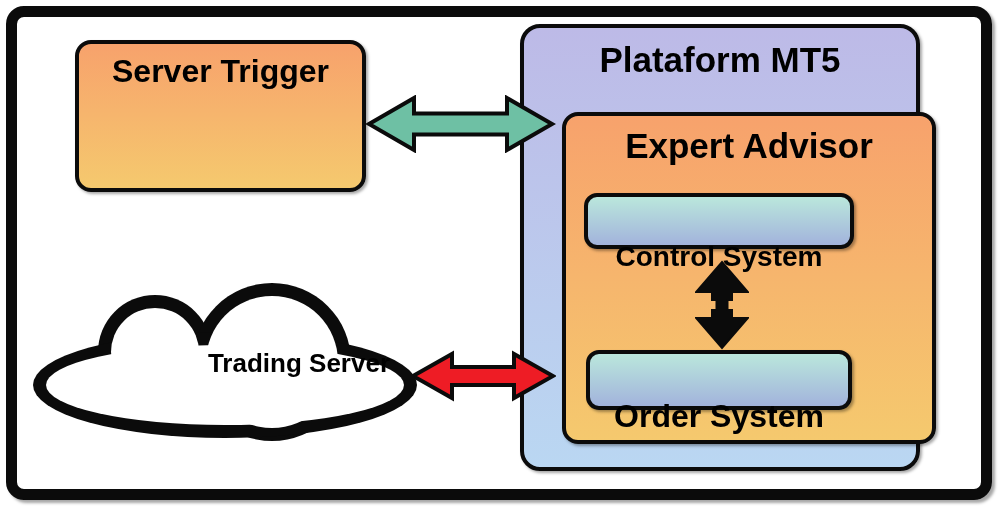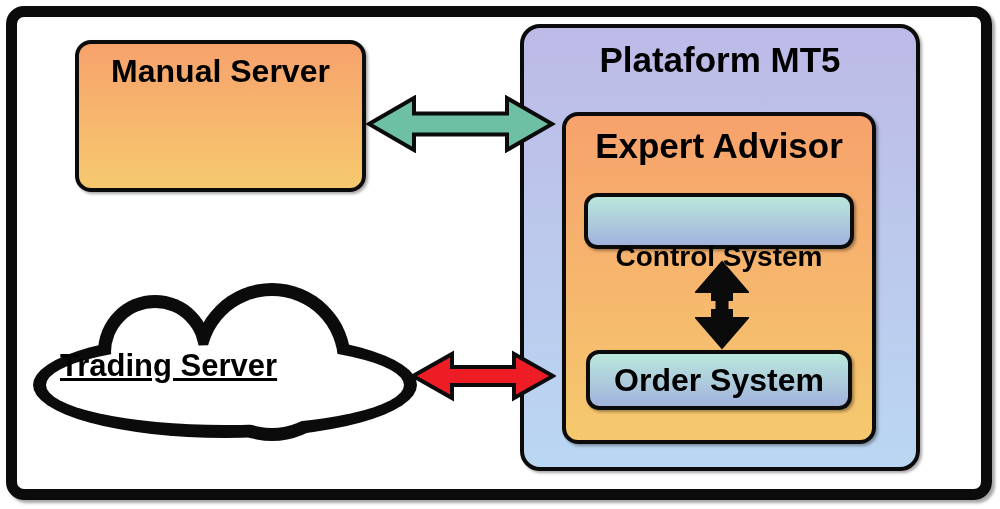--- a/index.html
+++ b/index.html
@@ -24,49 +24,49 @@
 
   
   .manual-trigger{left:75px;top:40px;width:291px;height:152px;border-radius:16px;}
   .manual-trigger .node-label{margin-top:9px;font-size:32px;}
   .operator{left:49px;top:64px;width:184px;height:61px;border-radius:13px;}
   .operator .node-label{font-size:31px;line-height:53px;}
 
   
   .platform-mt5{left:520px;top:24px;width:400px;height:447px;border-radius:20px;}
   .platform-mt5 > .node-label{margin-top:12px;font-size:35px;}
-  .expert-advisor{left:38px;top:84px;width:314px;height:332px;border-radius:16px;}
+  .expert-advisor{left:38px;top:84px;width:374px;height:332px;border-radius:16px;}
   .expert-advisor > .node-label{margin-top:10px;font-size:35px;}
   .control-system{left:18px;top:77px;width:270px;height:56px;border-radius:13px;}
   .control-system .node-label{font-size:28px;line-height:48px;margin-top:36px;}
   .order-system{left:20px;top:234px;width:266px;height:60px;border-radius:13px;}
-  .order-system .node-label{font-size:32px;line-height:52px;}
+  .order-system .node-label{font-size:32px;line-height:52px;margin-top:36px;}
 
   
   .connector{position:absolute;}
   .conn-green{left:366px;top:95px;}
   .conn-red{left:410px;top:350px;}
   .conn-black{left:129px;top:144px;}
 
   
   .cloud-wrap{position:absolute;left:25px;top:278px;width:400px;height:168px;}
   .cloud-label{
-    position:absolute;left:60px;top:348px;width:330px;text-align:left;
-    font-size:31px;white-space:nowrap;text-decoration:underline;
+    position:absolute;left:60px;top:348px;width:330px;text-align:right;
+    font-size:26px;white-space:nowrap;
   }
 </style>
 </head>
 <body>
 
 <div class="canvas">
 
   <div class="frame"></div>
 
   <div class="node orange-grad manual-trigger">
-    <span class="node-label">Manual Server</span>
+    <span class="node-label">Server Trigger</span>
   </div>
 
   <div class="node purple-grad platform-mt5">
     <span class="node-label">Plataform MT5</span>
     <div class="node orange-grad expert-advisor">
       <span class="node-label">Expert Advisor</span>
       <div class="node teal-grad control-system">
         <span class="node-label">Control System</span>
       </div>
 

